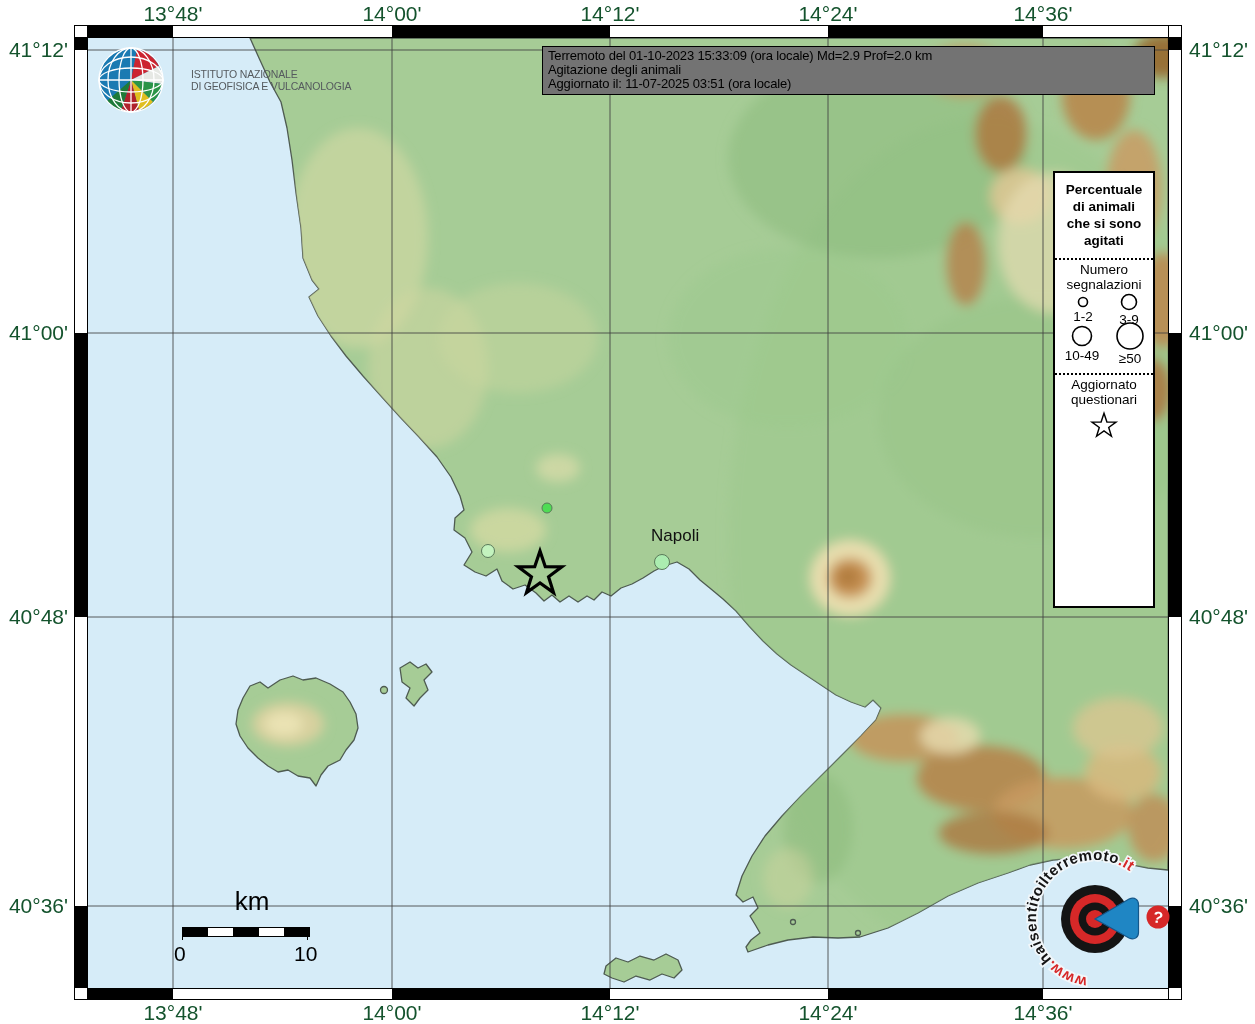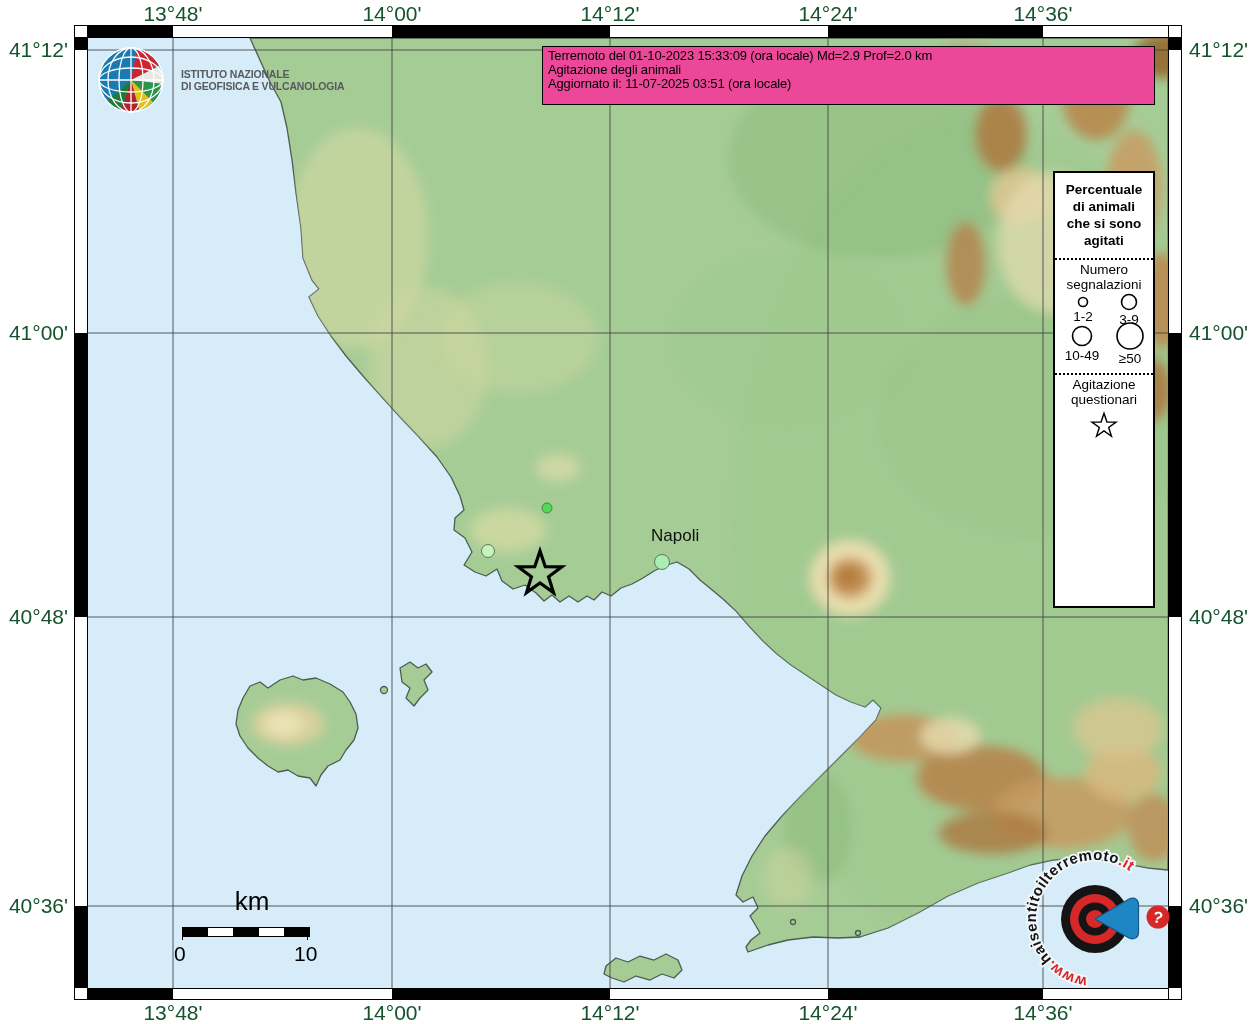--- a/index.html
+++ b/index.html
@@ -9,36 +9,36 @@
   .axis-label.top,.axis-label.bottom{transform:translateX(-50%);}
   .axis-label.left{transform:translateY(-50%);text-align:right;}
   .axis-label.right{transform:translateY(-50%);}
   
   .frame-band{position:absolute;background:#ffffff;}
   .frame-seg{position:absolute;background:#000;}
   .frame-outline{position:absolute;border:1px solid #000;box-sizing:border-box;background:transparent;}
   .frame-corner{position:absolute;background:#fff;border:1px solid #000;box-sizing:border-box;}
   #map-svg{position:absolute;left:88px;top:38px;}
   
-  #info-box{position:absolute;left:542px;top:46px;width:613px;height:59px;background:#ec4899;
+  #info-box{position:absolute;left:542px;top:46px;width:613px;height:49px;background:#737373;
             border:1px solid #000;box-sizing:border-box;padding:2px 5px;z-index:30;}
   #info-box .il{font-size:13px;line-height:13.8px;letter-spacing:-0.15px;white-space:nowrap;color:#000;}
   
   #legend-box{position:absolute;left:1053px;top:171px;width:102px;height:437px;background:#ffffff;
               border:2px solid #000;box-sizing:border-box;z-index:30;text-align:center;}
   .lg-title{font-size:13.5px;font-weight:bold;line-height:17px;padding-top:8px;color:#000;}
   .lg-swatch{width:82px;height:35px;margin:9px auto 0 auto;display:flex;align-items:center;justify-content:center;
              font-size:14px;font-weight:bold;}
   .lg-sep{border-top:2px dotted #000;margin-top:9px;}
   .lg-sub{font-size:13.5px;font-weight:normal;line-height:15px;padding-top:2px;color:#000;}
   #count-svg{display:block;margin:0 auto;}
   .lg-star-wrap{margin-top:4px;}
   
   #ingv{position:absolute;left:95px;top:44px;z-index:25;display:flex;align-items:center;}
-  #ingv-text{margin-left:14px;color:#555a5e;font-weight:bold;font-size:10.5px;line-height:12px;letter-spacing:-0.2px;}
+  #ingv-text{margin-left:24px;color:#555a5e;font-weight:normal;font-size:10.5px;line-height:12px;letter-spacing:-0.2px;}
   
   #scalebar{position:absolute;left:160px;top:886px;z-index:25;color:#000;}
   #sb-km{position:absolute;left:62px;top:0;width:60px;text-align:center;font-size:26px;}
   #sb-bar{position:absolute;left:22px;top:41px;width:126px;height:8px;border:1px solid #000;display:flex;}
   #sb-bar .seg{height:100%;flex:1;}
   .sb-tick{position:absolute;top:49px;width:1px;height:5px;background:#000;}
   #sb-0{position:absolute;left:14px;top:56px;font-size:21px;}
   #sb-10{position:absolute;left:134px;top:56px;font-size:21px;}
   #hsit{position:absolute;left:1018px;top:840px;z-index:26;}
 </style>
@@ -230,21 +230,21 @@
         <text x="28" y="28.5" text-anchor="middle" font-size="13.5" fill="#000" font-family="Liberation Sans, sans-serif">1-2</text>
         <circle cx="74" cy="10" r="7.5" fill="#ffffff" stroke="#000" stroke-width="1.6"></circle>
         <text x="74" y="31.5" text-anchor="middle" font-size="13.5" fill="#000" font-family="Liberation Sans, sans-serif">3-9</text>
         <circle cx="27" cy="44" r="9.5" fill="#ffffff" stroke="#000" stroke-width="1.6"></circle>
         <text x="27" y="67.5" text-anchor="middle" font-size="13.5" fill="#000" font-family="Liberation Sans, sans-serif">10-49</text>
         <circle cx="75" cy="44" r="13" fill="#ffffff" stroke="#000" stroke-width="1.6"></circle>
         <text x="75" y="71" text-anchor="middle" font-size="13.5" fill="#000" font-family="Liberation Sans, sans-serif">≥50</text>
       </svg>
     <div class="lg-sep"></div>
     <div class="lg-sub">
-      <div>Agitazione</div>
+      <div>Aggiornato</div>
       <div>questionari</div>
     </div>
     <div class="lg-star-wrap">
       <svg width="30" height="28" viewBox="0 0 30 28">
         <use href="#epistar" transform="translate(15,15) scale(0.55)" fill="#ffffff" stroke="#000" stroke-width="2.6"></use>
       </svg>
     </div>
   </div>
 
   <div id="scalebar">

